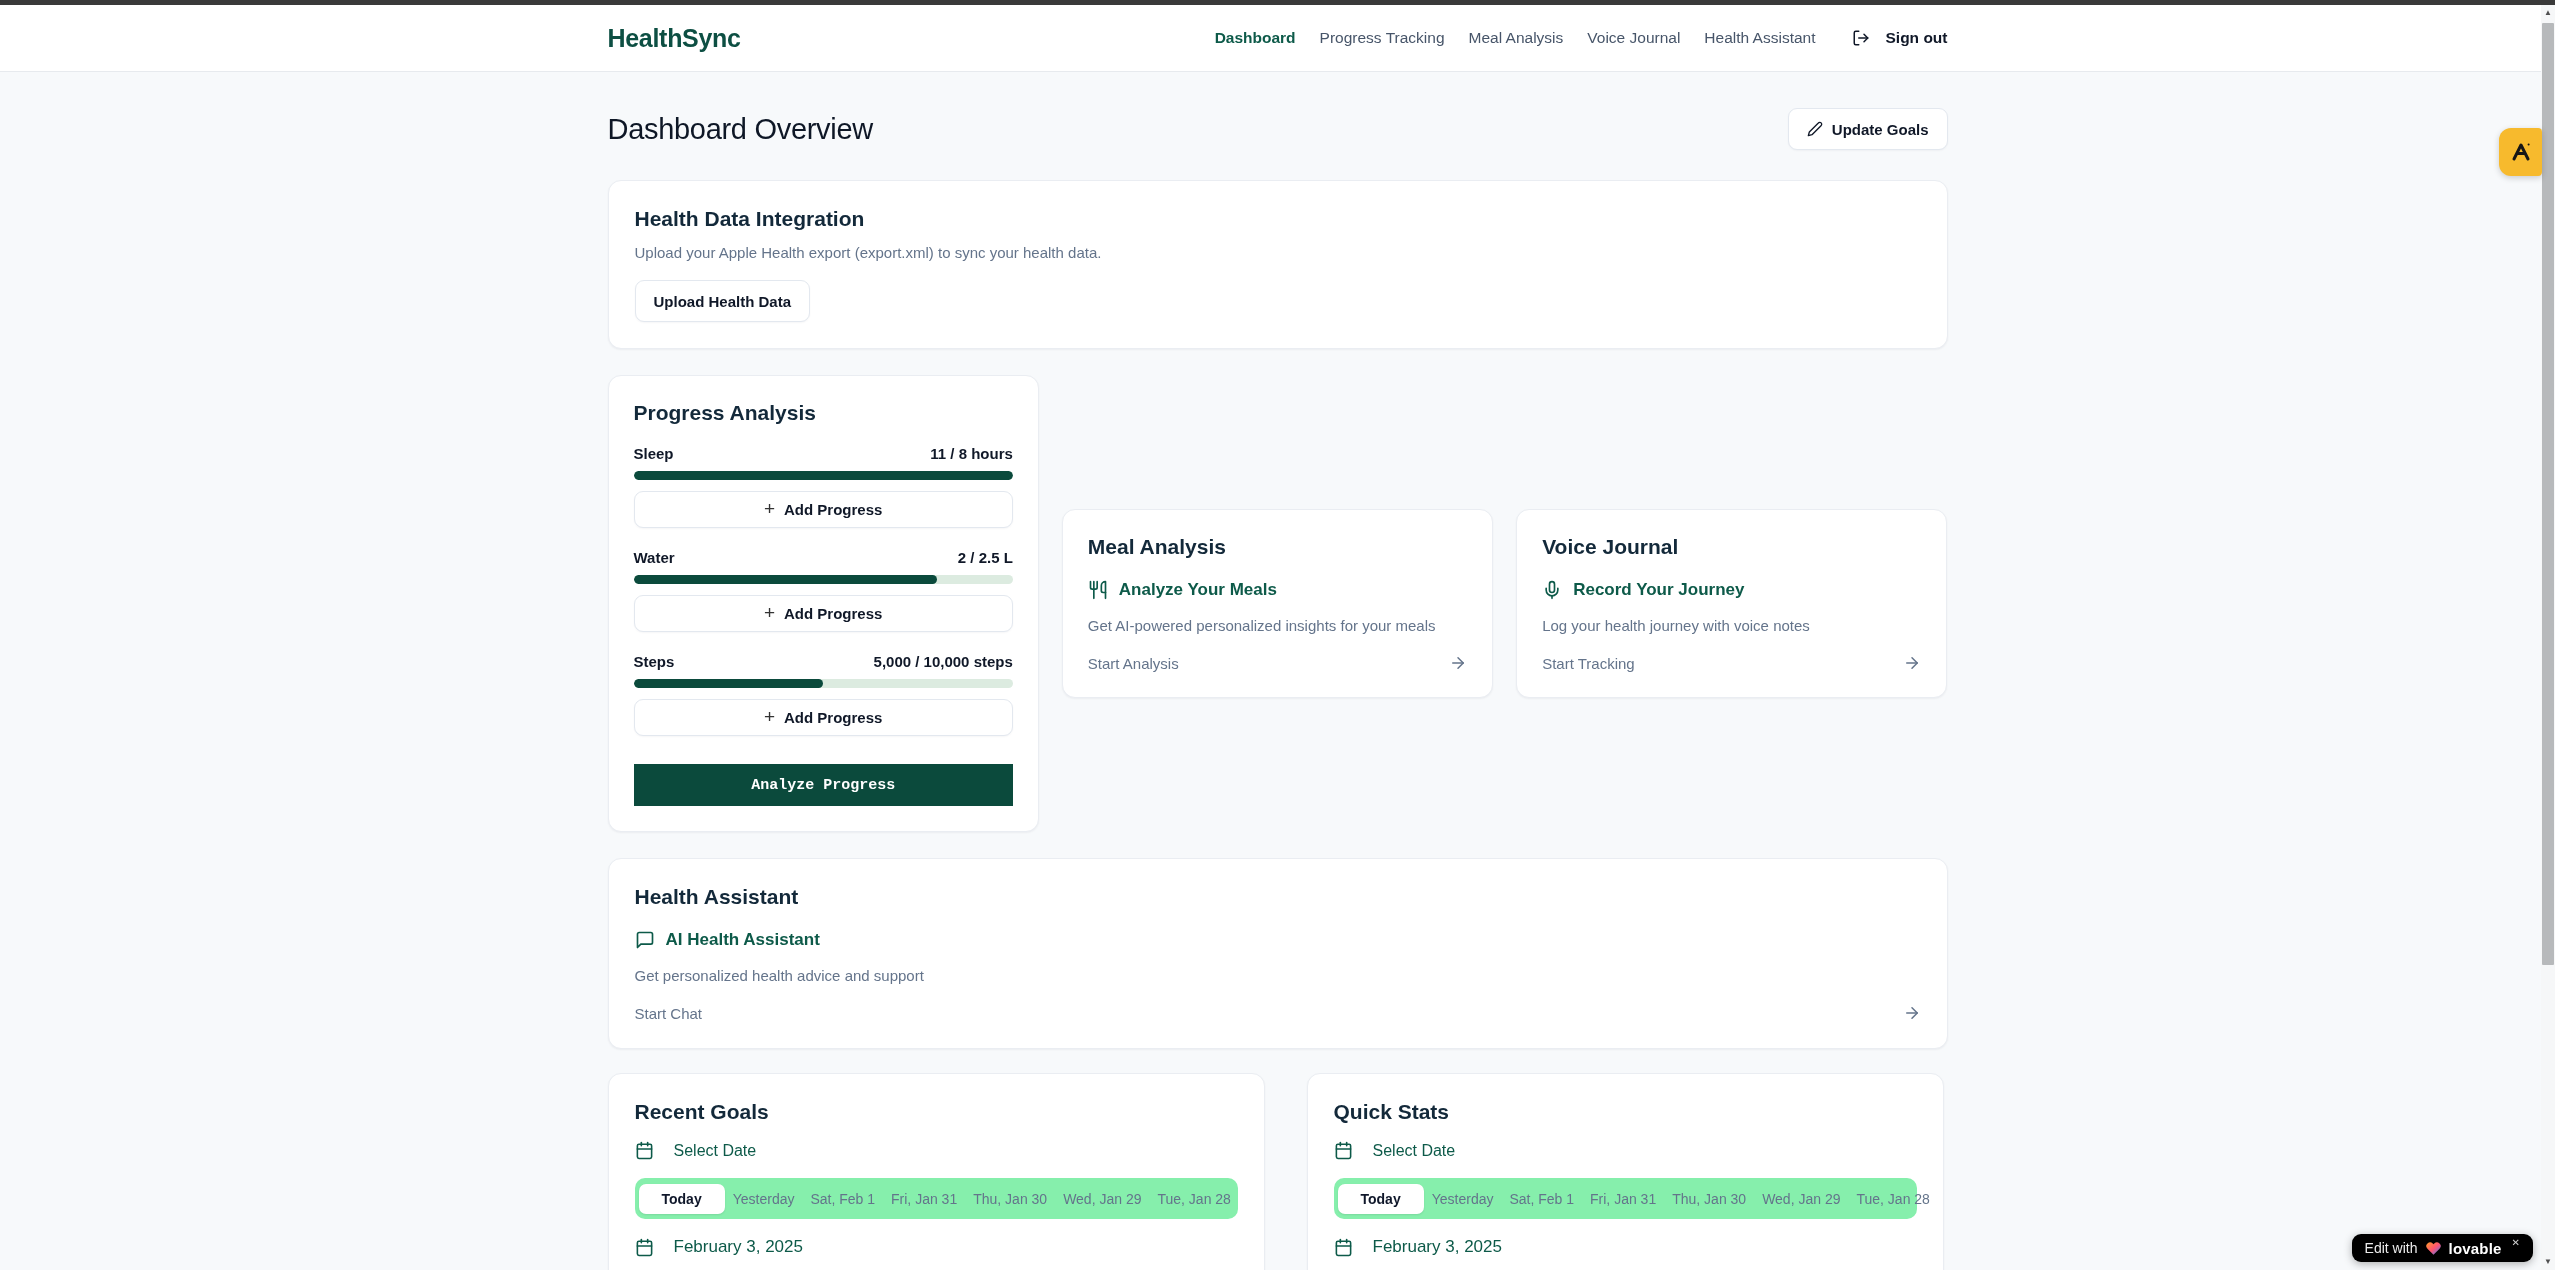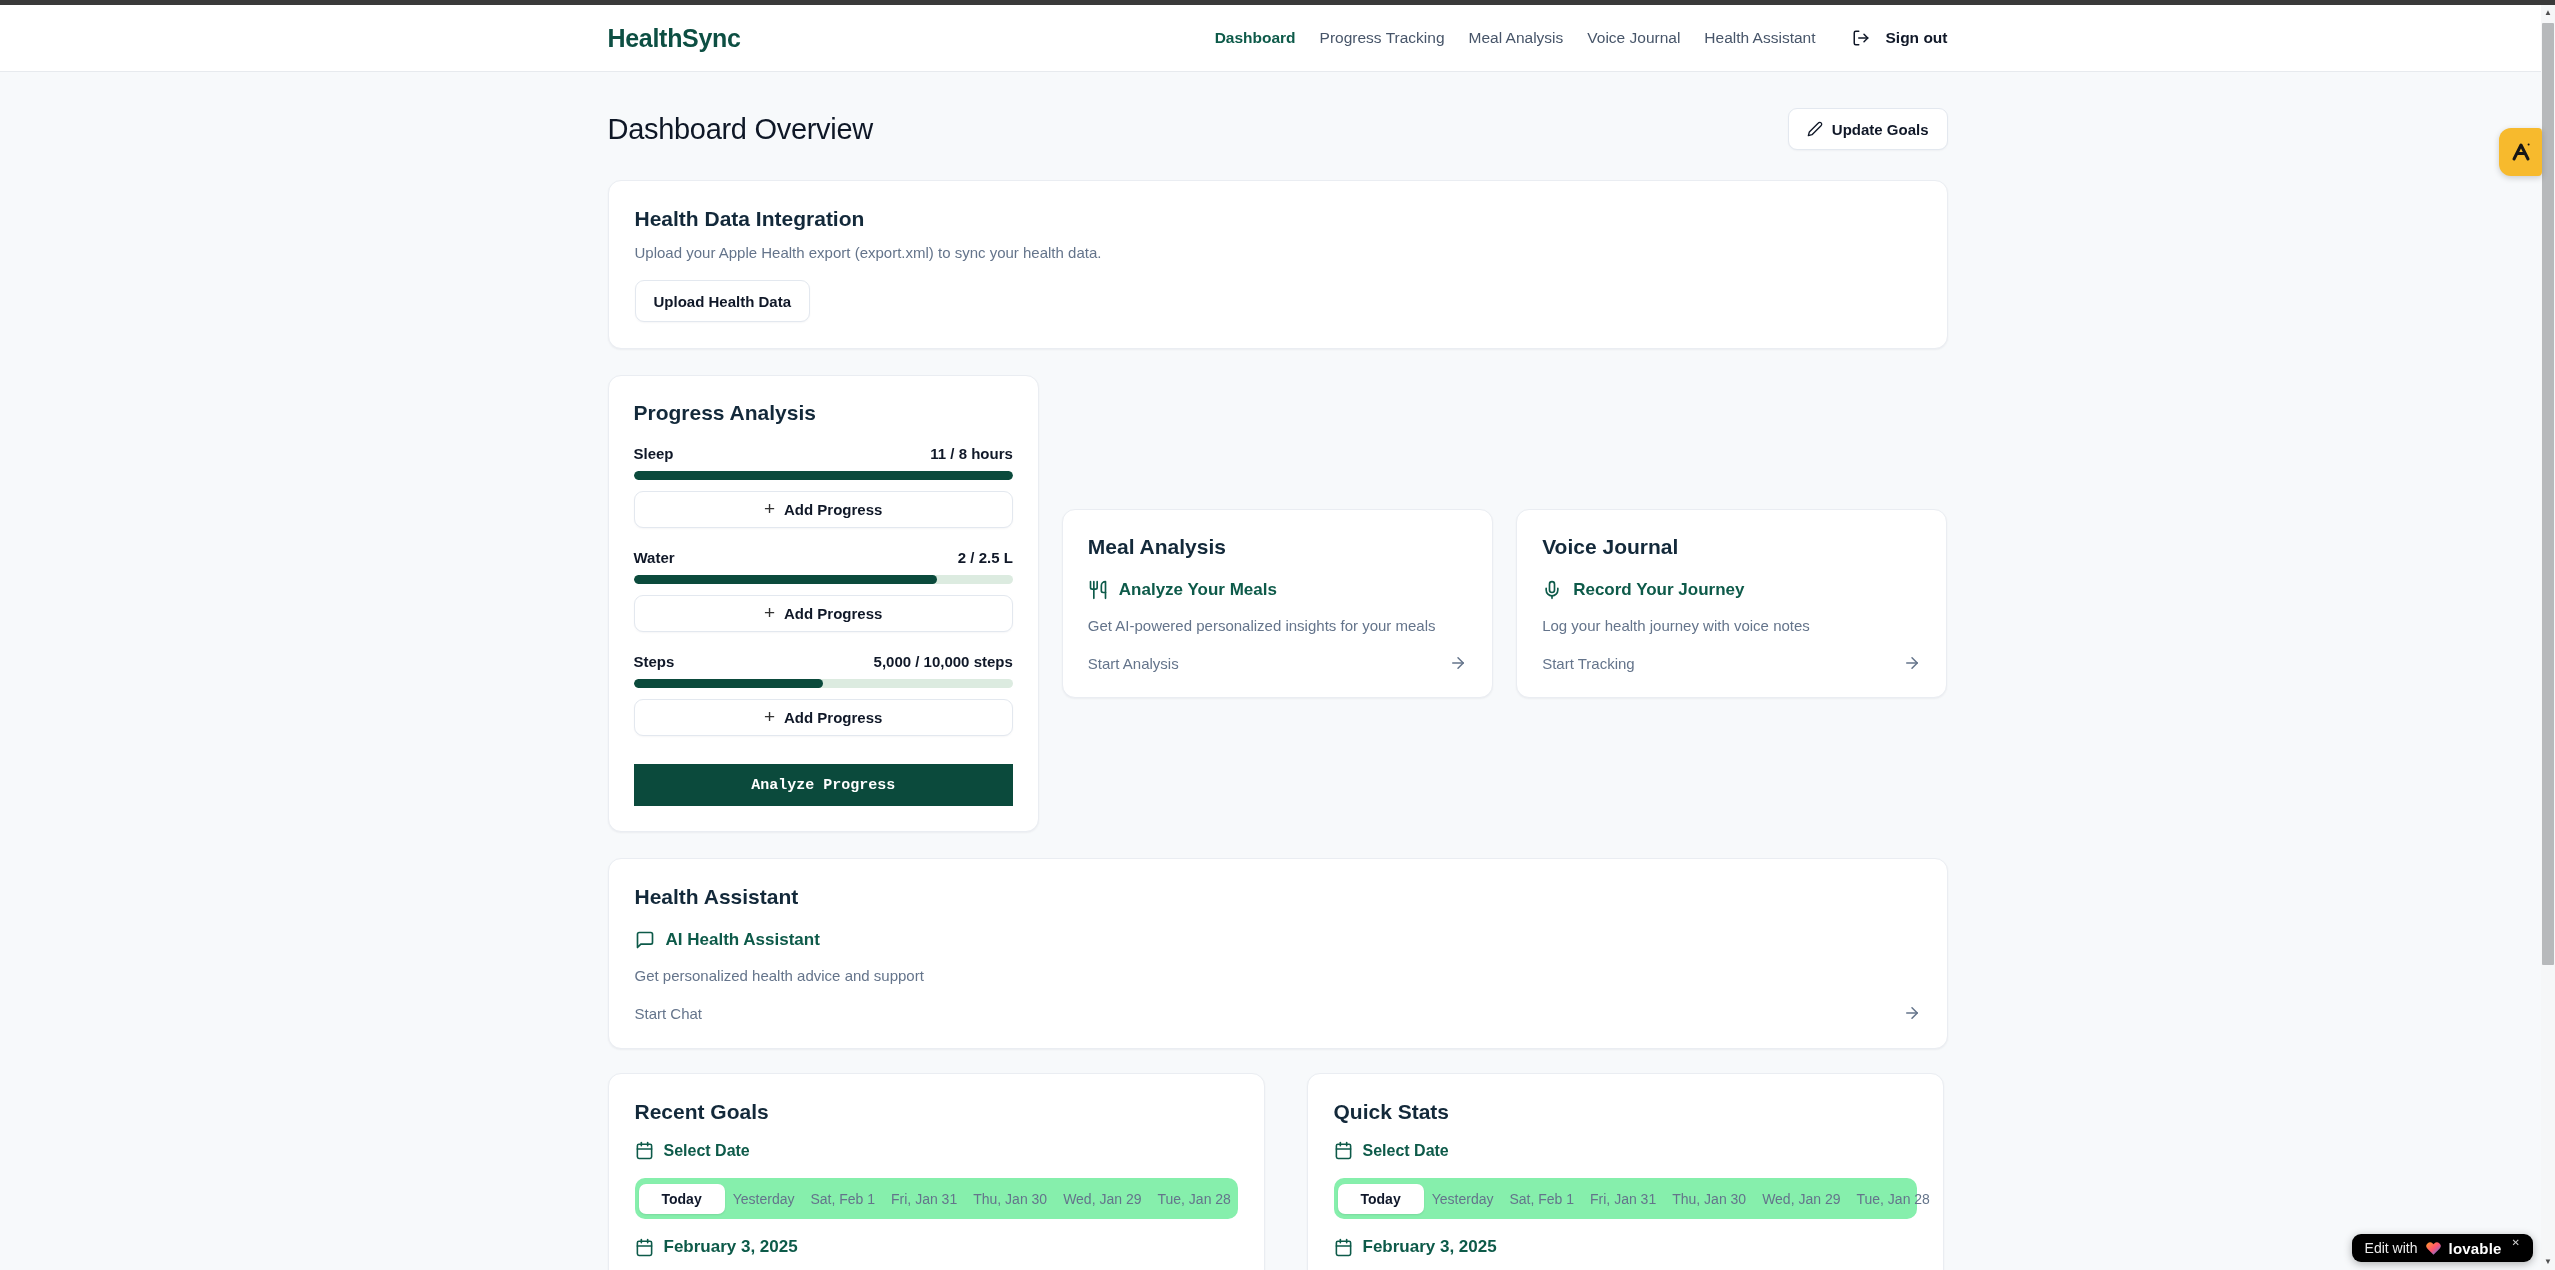--- a/index.html
+++ b/index.html
@@ -105,22 +105,22 @@
     display:flex; justify-content:space-between; align-items:center;
     font-size:15px; color:#64748b; margin-top:20px; cursor:pointer;
   }
   
   .assistant { padding:26px; margin-bottom:24px; }
   
   .row2 { display:flex; gap:42px; }
   .goals-card { width:657px; padding:26px; height:420px; }
   .stats-card { width:637px; padding:26px; height:420px; }
   .link-row {
-    display:flex; align-items:center; gap:10px; color:#0d5a49;
-    font-size:16px; font-weight:bold; margin-bottom:18px; cursor:pointer;
+    display:flex; align-items:center; gap:20px; color:#0d5a49;
+    font-size:16px; font-weight:normal; margin-bottom:18px; cursor:pointer;
   }
   .row2 .card-title { margin-bottom:17px; }
   .tabs {
     display:flex; align-items:center; justify-content:space-between;
     background:#86efac; border-radius:10px; padding:4px; height:41px;
     margin-bottom:18px;
   }
   .tab {
     font-size:14px; color:#64748b; padding:7px 8px; white-space:nowrap;
     border-radius:7px; cursor:pointer;

